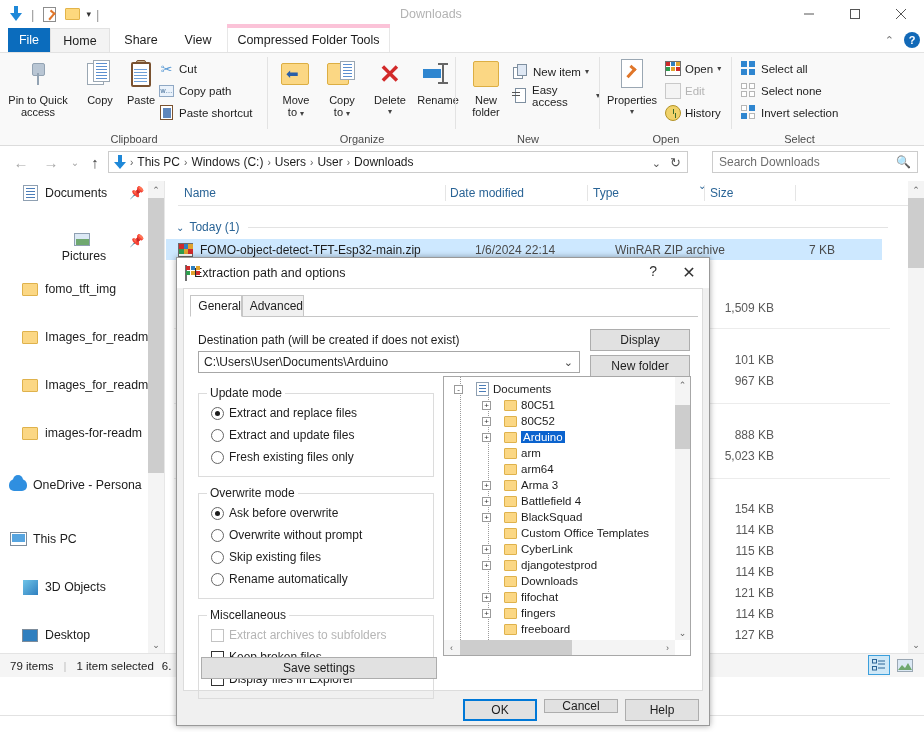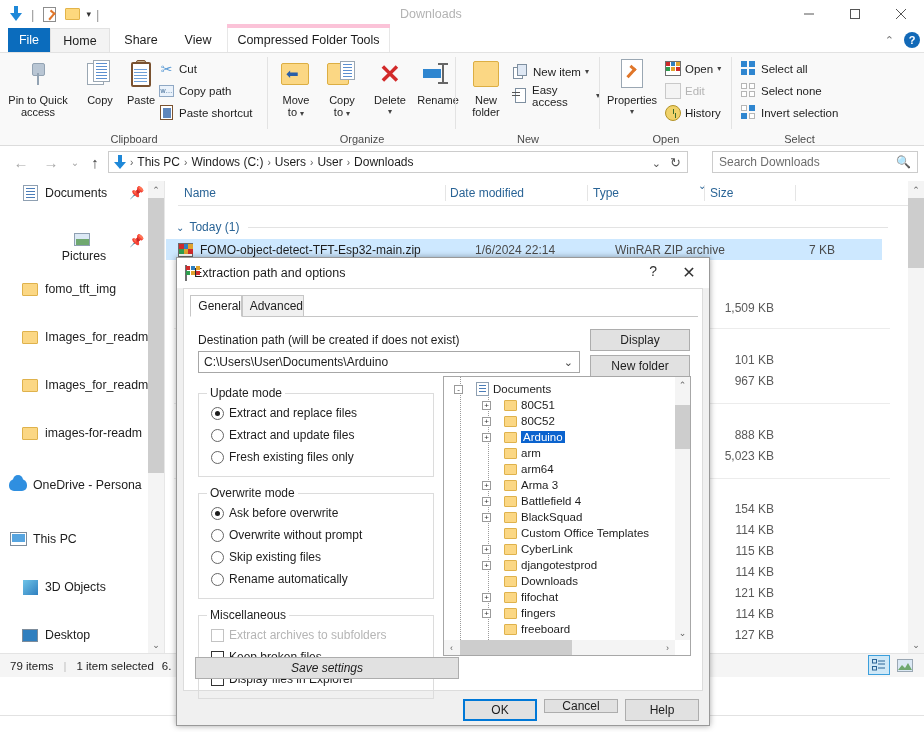--- a/index.html
+++ b/index.html
@@ -822,21 +822,21 @@
         <span class="cbox"></span>
         <span>Keep broken files</span>
       </div>
       <div class="check-row" style="left:12px; top:56px;">
         <span class="cbox"></span>
         <span>Display files in Explorer</span>
       </div>
     </div>
   </div>
 
-  <div class="btn btn-save" style="left:18px; top:399px; width:264px; height:22px; position:absolute;font-style:italic;">
+  <div class="btn btn-save" style="left:24px; top:399px; width:236px; height:22px; position:absolute;">
     <span>Save settings</span>
   </div>
 
   <div class="treebox" style="left:266px; top:118px; width:248px; height:280px;">
 
     <div class="tvline" style="left:16px; top:0; height:266px;"></div>
     <div class="tvline" style="left:44px; top:14px; height:252px;"></div>
 
     <div class="trow" style="top:4px; left:10px;">
       <span class="texp">-</span>

